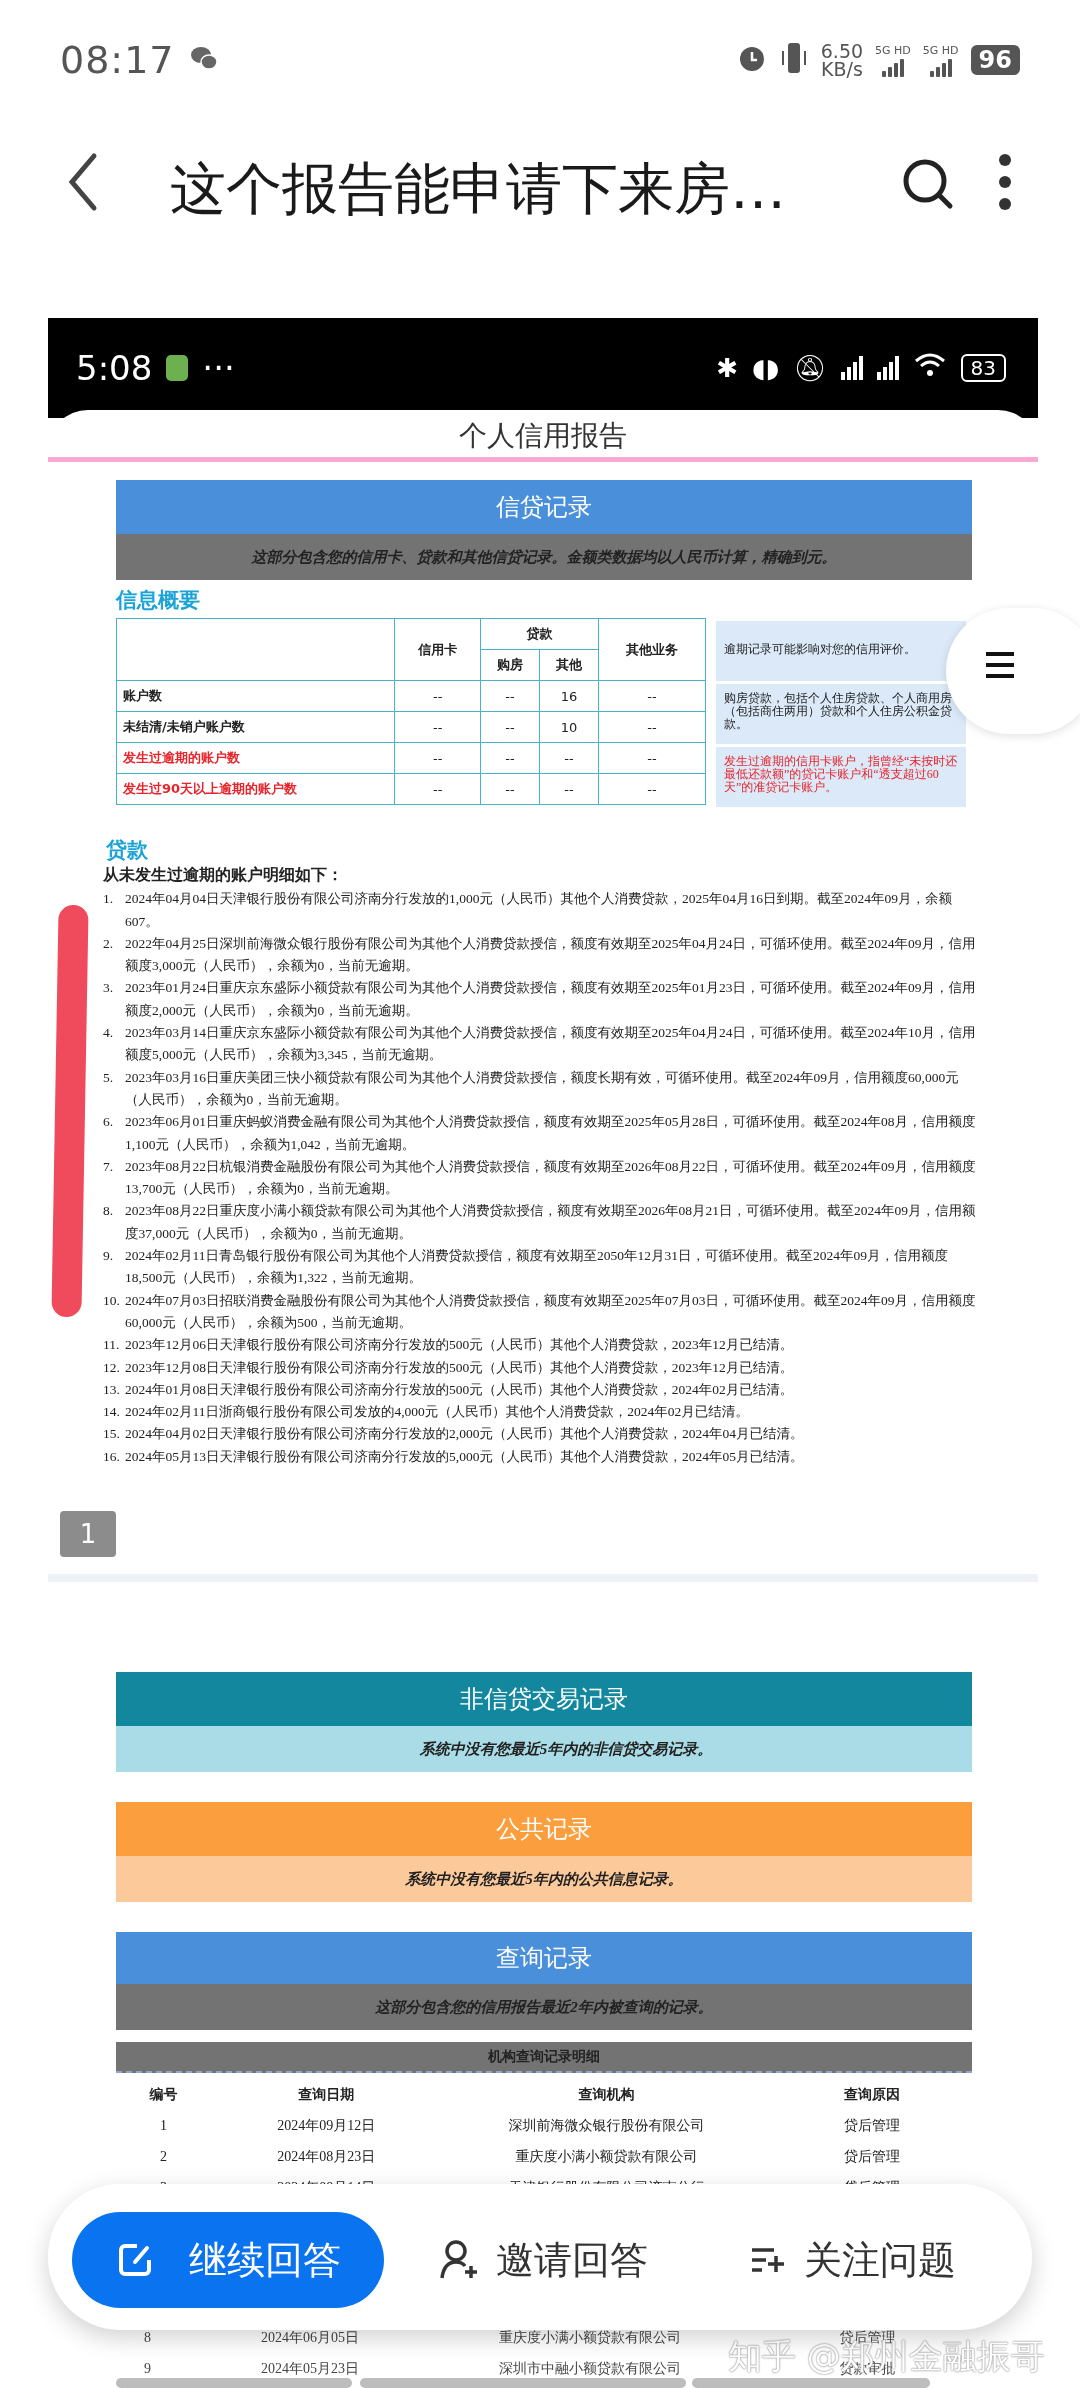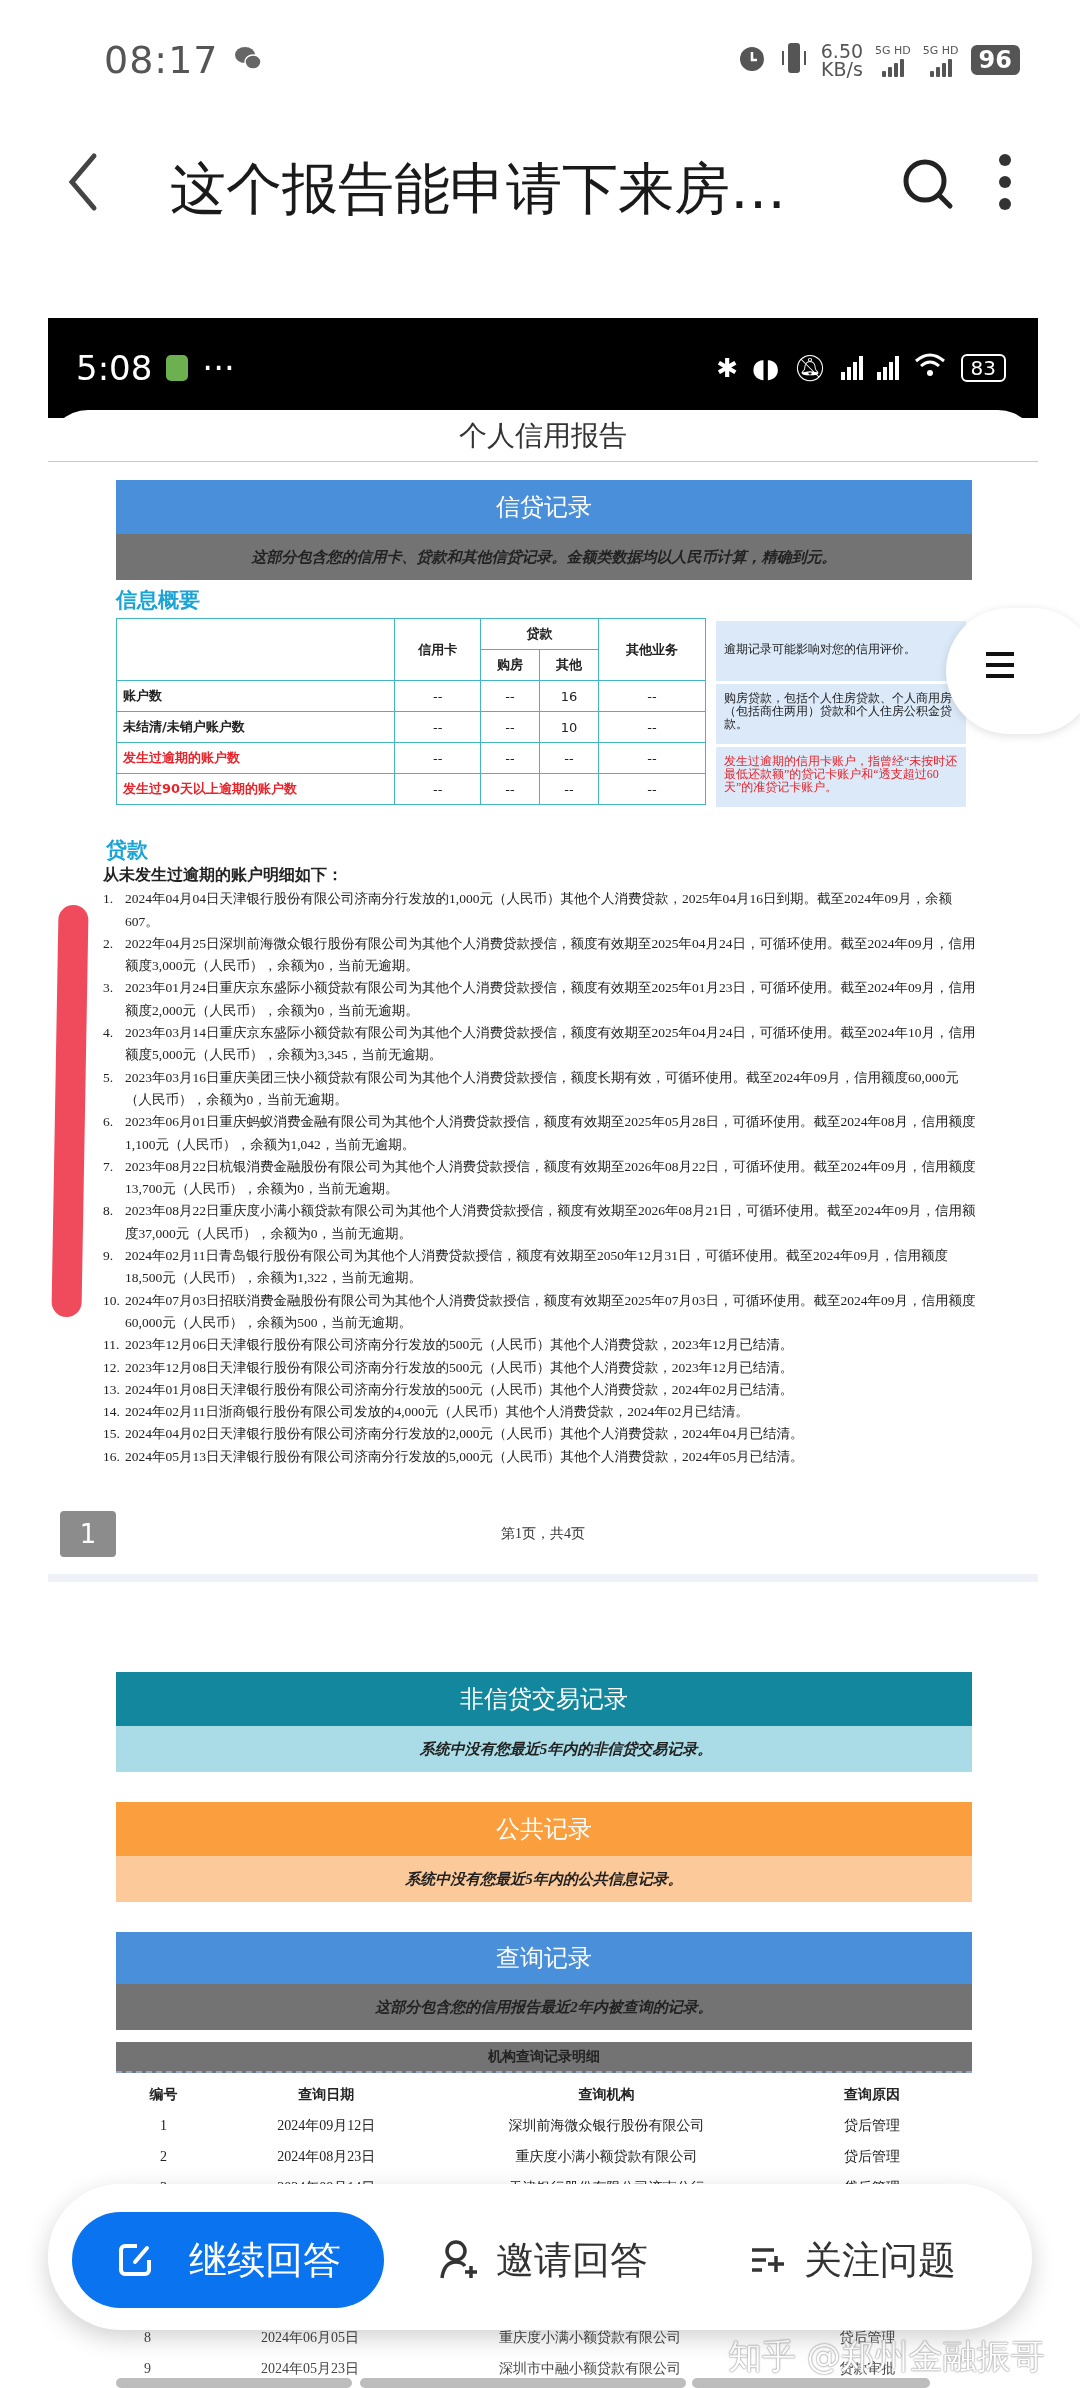--- a/index.html
+++ b/index.html
@@ -2,21 +2,21 @@
 <html><head>
 <meta charset="utf-8">
 <style>
   * { box-sizing: border-box; margin: 0; padding: 0; }
   html, body { width: 1080px; height: 2388px; overflow: hidden; background: #ffffff; }
   body { font-family: "DejaVu Sans", "Liberation Sans", sans-serif; position: relative; color: #222; }
 
   
   .statusbar { position: absolute; top: 0; left: 0; width: 1080px; height: 120px; display: flex; align-items: center; justify-content: space-between; padding: 0 60px; color: #555; }
   .statusbar .time { font-size: 38px; font-weight: 500; letter-spacing: 1px; }
-  .statusbar .left { display: flex; align-items: center; gap: 14px; margin-left: 44px; }
+  .statusbar .left { display: flex; align-items: center; gap: 14px; }
   .statusbar .right { display: flex; align-items: center; gap: 12px; font-size: 18px; color: #555; }
   .netspeed { display: flex; flex-direction: column; line-height: 18px; font-size: 19px; text-align: center; }
   .sig { display: flex; flex-direction: column; align-items: center; font-size: 11px; font-weight: normal; line-height: 16px; justify-content: space-between; }
   .bars { display: flex; align-items: flex-end; gap: 2px; height: 18px; }
   .bars span { display: block; width: 4px; background: #555; border-radius: 1px; }
   .battery { background: #555; color: #fff; font-weight: bold; font-size: 24px; border-radius: 6px; padding: 1px 8px; }
 
   
   .topnav { position: absolute; top: 130px; left: 0; width: 924px; height: 110px; display: flex; align-items: center; }
   .back { position: absolute; left: 60px; top: 22px; width: 50px; height: 60px; cursor: pointer; }
@@ -27,21 +27,21 @@
   
   .shot { position: absolute; left: 48px; top: 318px; width: 990px; height: 2070px; overflow: hidden; background: #fff; }
   .inner-status { position: absolute; left: 0; top: 0; width: 990px; height: 100px; background: #000; color: #fff; display: flex; align-items: center; justify-content: space-between; padding: 0 32px 0 28px; }
   .inner-status .t { font-size: 34px; display: flex; align-items: center; gap: 14px; }
   .msgdot { display: inline-block; width: 22px; height: 26px; background: #6db050; border-radius: 5px; }
   .inner-status .r { display: flex; align-items: center; gap: 14px; font-size: 26px; }
   .ibars { display: flex; align-items: flex-end; gap: 2px; height: 24px; }
   .ibars span { display: block; width: 4px; background: #fff; }
   .ibat { border: 2px solid #fff; border-radius: 6px; padding: 0 8px; font-size: 20px; }
 
-  .doc-head { position: absolute; left: 0; top: 92px; width: 990px; height: 52px; background: #fff; border-radius: 40px 40px 0 0; border-bottom: 1px solid #f9a8d4; text-align: center; font-size: 28px; line-height: 52px; color: #333; }
+  .doc-head { position: absolute; left: 0; top: 92px; width: 990px; height: 52px; background: #fff; border-radius: 40px 40px 0 0; border-bottom: 5px solid #f9a8d4; text-align: center; font-size: 28px; line-height: 52px; color: #333; }
 
   .page { position: absolute; left: 0; width: 990px; font-family: "Liberation Serif", "DejaVu Serif", serif; }
   .band { position: absolute; left: 68px; width: 856px; text-align: center; color: #fff; font-family: "DejaVu Sans", sans-serif; }
   .band.blue { background: #4a8fd9; }
   .band.teal { background: #13879e; }
   .band.orange { background: #fb9e3e; }
   .sub { position: absolute; left: 68px; width: 856px; text-align: center; font-style: italic; font-weight: bold; font-size: 15px; color: #222; }
   .sub.lblue { background: #737373; }
   .sub.lteal { background: #a9dce6; padding-left: 44px; }
   .sub.lorange { background: #fcc99b; }
@@ -326,21 +326,20 @@
             <span class="tx">2024年04月02日天津银行股份有限公司济南分行发放的2,000元（人民币）其他个人消费贷款，2024年04月已结清。</span>
           </li>
         <li>
             <span class="n">16.</span>
             <span class="tx">2024年05月13日天津银行股份有限公司济南分行发放的5,000元（人民币）其他个人消费贷款，2024年05月已结清。</span>
           </li>
       </ol>
     </div>
 
     <div class="pagebadge">1</div>
-    <div class="pageno">第1页，共4页</div>
     <div class="pagesep"></div>
 
     <div class="band teal" style="top:1354px; height:54px; line-height:54px; font-size:24px;">非信贷交易记录</div>
     <div class="sub lteal" style="top:1408px; height:46px; line-height:46px;">系统中没有您最近5年内的非信贷交易记录。</div>
 
     <div class="band orange" style="top:1484px; height:54px; line-height:54px; font-size:24px;">公共记录</div>
     <div class="sub lorange" style="top:1538px; height:46px; line-height:46px;">系统中没有您最近5年内的公共信息记录。</div>
 
     <div class="band blue" style="top:1614px; height:52px; line-height:52px; font-size:24px;">查询记录</div>
     <div class="sub lblue" style="top:1666px; height:46px; line-height:46px;">这部分包含您的信用报告最近2年内被查询的记录。</div>

